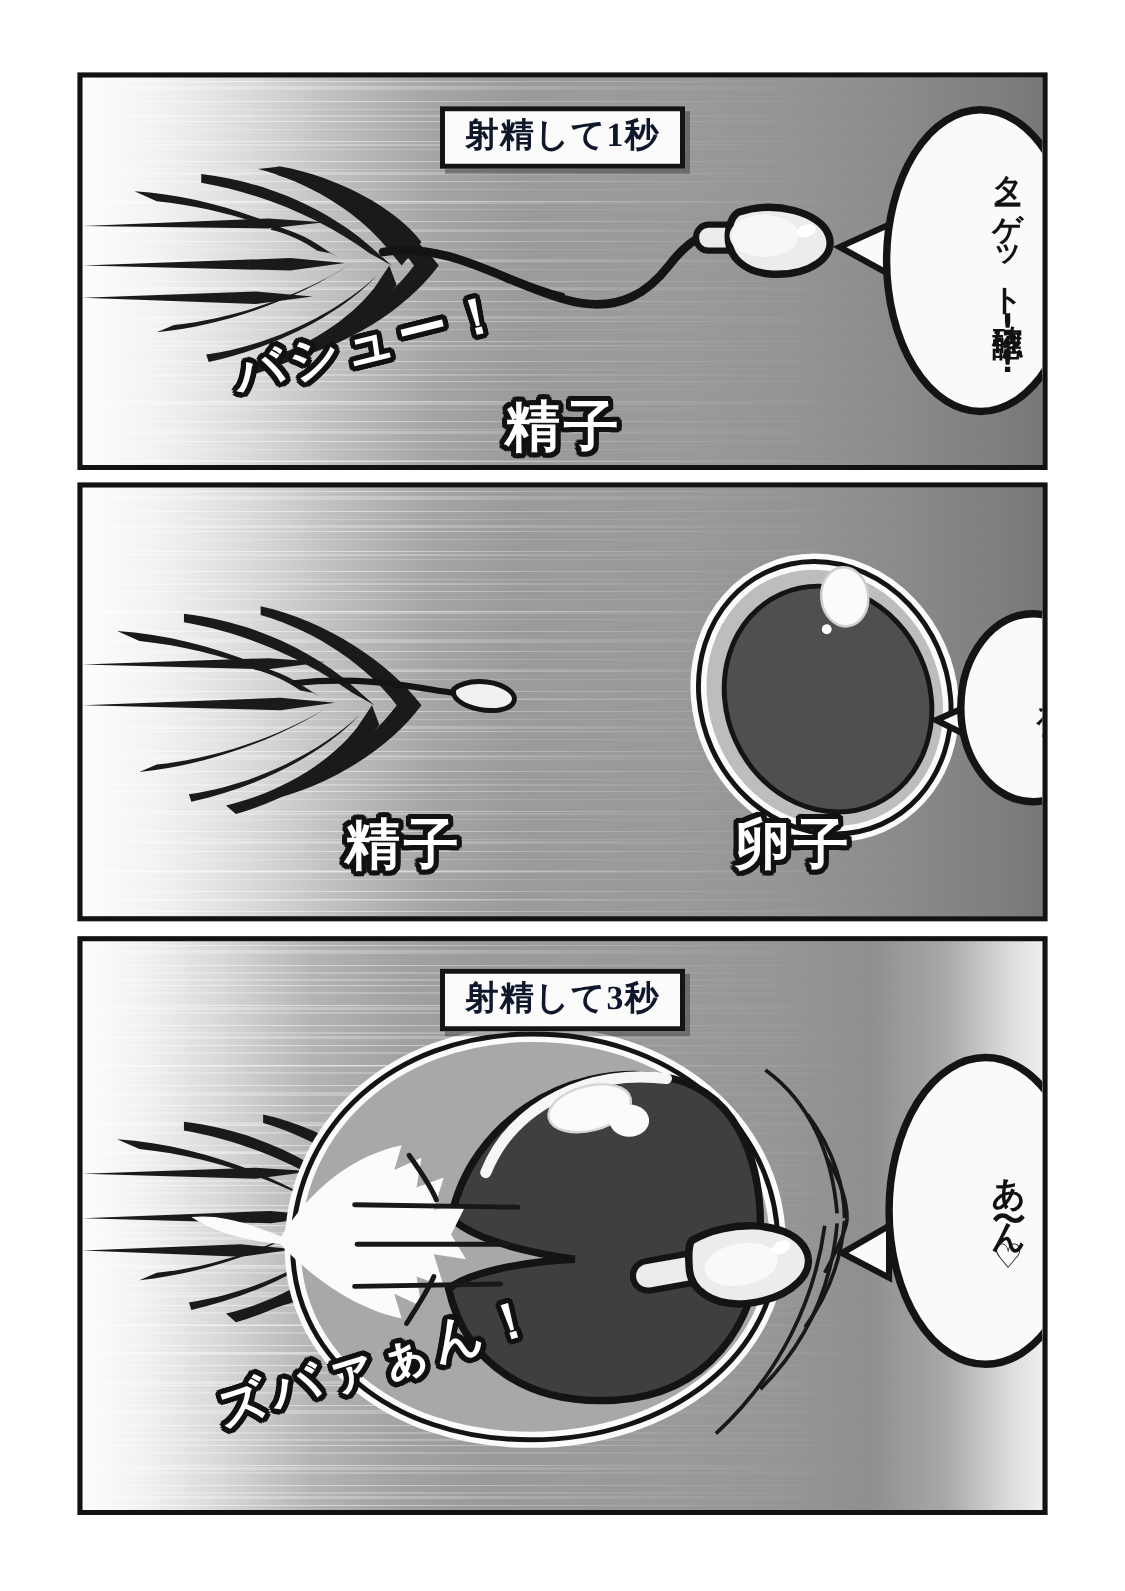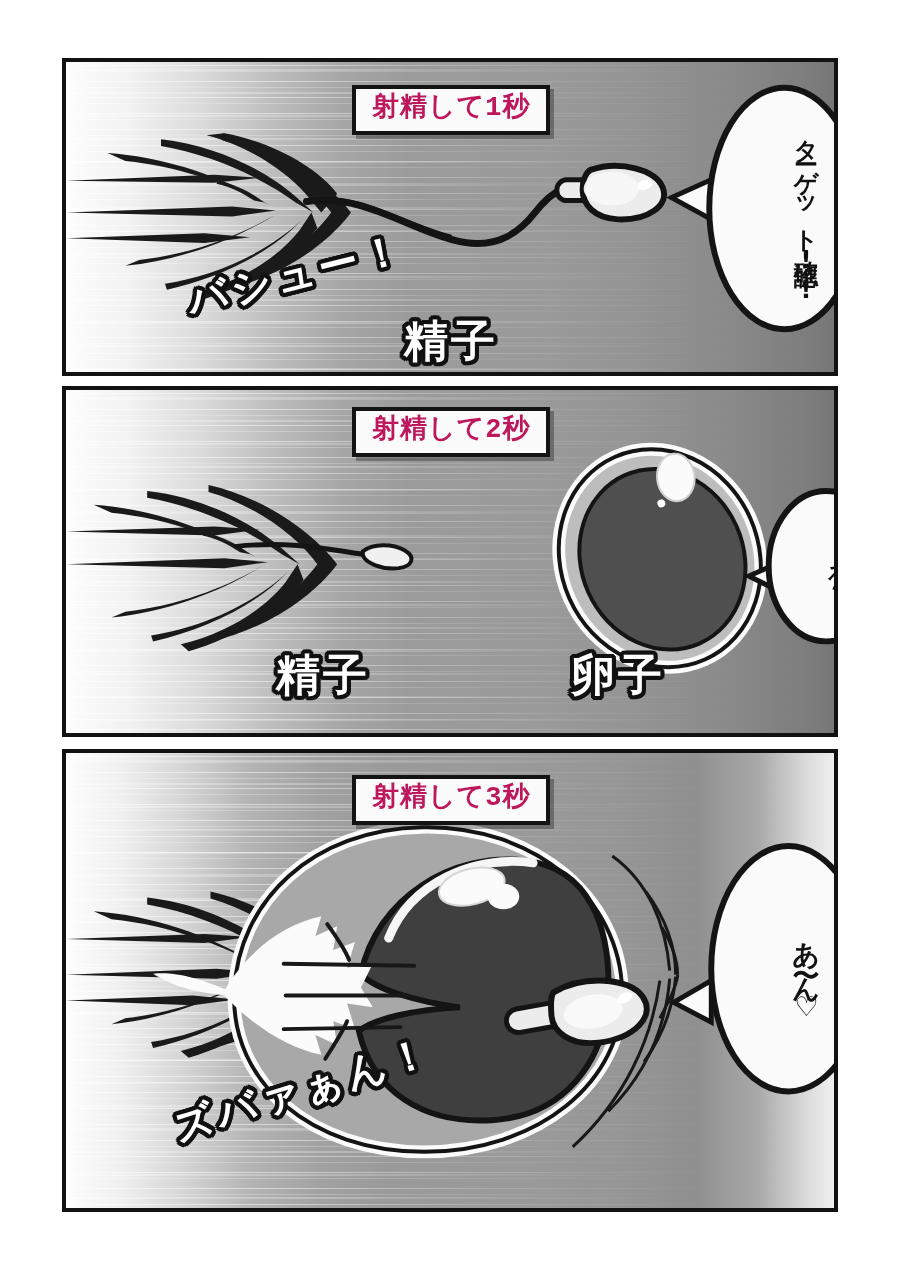--- a/index.html
+++ b/index.html
@@ -75,24 +75,24 @@
     mask-image: linear-gradient(to right, #000 0%, rgba(0,0,0,.8) 35%, rgba(0,0,0,.25) 58%, rgba(0,0,0,0) 80%);
   }
 
   
   .caption-box {
     position: absolute;
     background: #fbfbfb;
     border: 4px solid #141414;
     box-shadow: 4px 4px 0 rgba(20,20,20,.35);
     padding: 4px 16px 7px 16px;
-    font-family: Liberation Mono, monospace;
+    font-family: Liberation Serif, serif;
     font-size: 27px;
     font-weight: 700;
-    color: #be185d;
+    color: #0f172a;
     letter-spacing: 1px;
     white-space: nowrap;
     line-height: 1.15;
   }
 
   
   .art { position: absolute; inset: 0; }
 
   
   .fx {
@@ -205,27 +205,26 @@
         <ellipse cx="0" cy="0" rx="100" ry="112" fill="none" stroke="#141414" stroke-width="4"></ellipse>
         <ellipse cx="2" cy="2" rx="82" ry="93" fill="#4f4f4f" stroke="#141414" stroke-width="4"></ellipse>
         <ellipse cx="48" cy="-68" rx="19" ry="24" fill="#fbfbfb" stroke="#cfcfcf" stroke-width="2" transform="rotate(18 48 -68)"></ellipse>
         <circle cx="24" cy="-50" r="4" fill="#ffffff"></circle>
       </g>
 
       <path d="M690 188 L726 172 L726 206 Z" fill="#fafafa" stroke="#141414" stroke-width="5"></path>
       <ellipse cx="768" cy="178" rx="58" ry="76" fill="#fafafa" stroke="#141414" stroke-width="6"></ellipse>
     </svg>
 
-    <div class="caption-box" style="left:286px; top:17px;">射精して2秒</div>
 
     <div class="bubble-text" style="left:745px; top:124px; width:40px; height:108px; font-size:22px;">え？</div>
 
     <div class="fx fx-label" style="left:210px; top:256px;">精子</div>
 
-    <div class="fx fx-label" style="left:505px; top:256px;">卵子</div>
+    <div class="fx fx-label" style="left:522px; top:256px;">卵子</div>
   </div>
 
   <div class="panel" id="panel-3">
     <div class="bg"></div>
     <div class="streaks"></div>
     <div class="streaks b"></div>
 
     <svg class="art" viewBox="0 0 776 463" preserveAspectRatio="none">
       <g fill="#1a1a1a">
         <path d="M0 188 L140 183 L186 186 L140 192 Z"></path>

